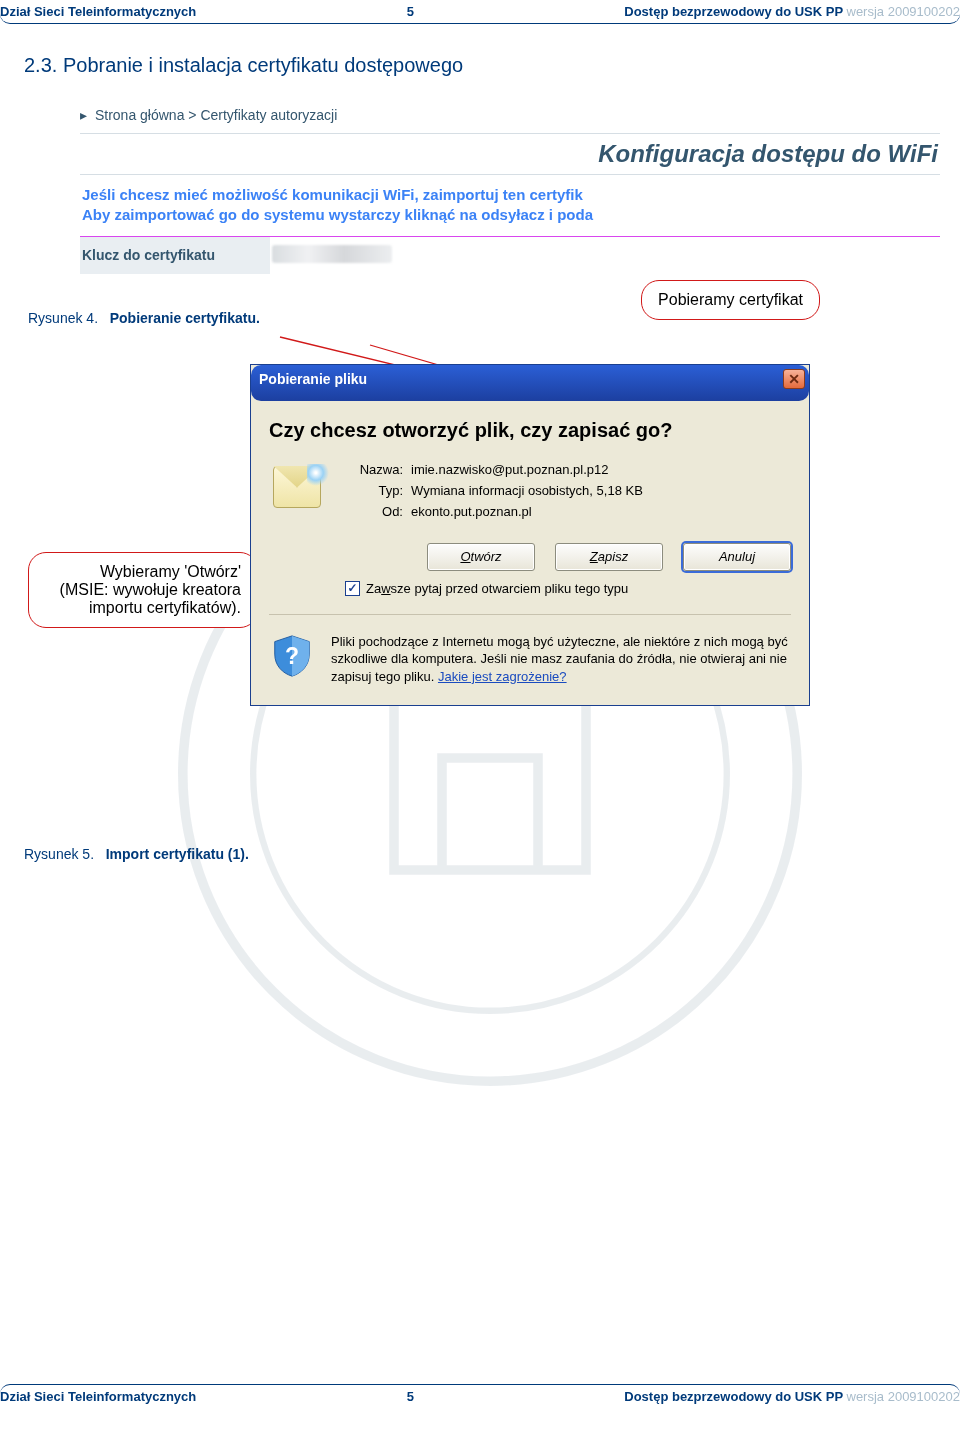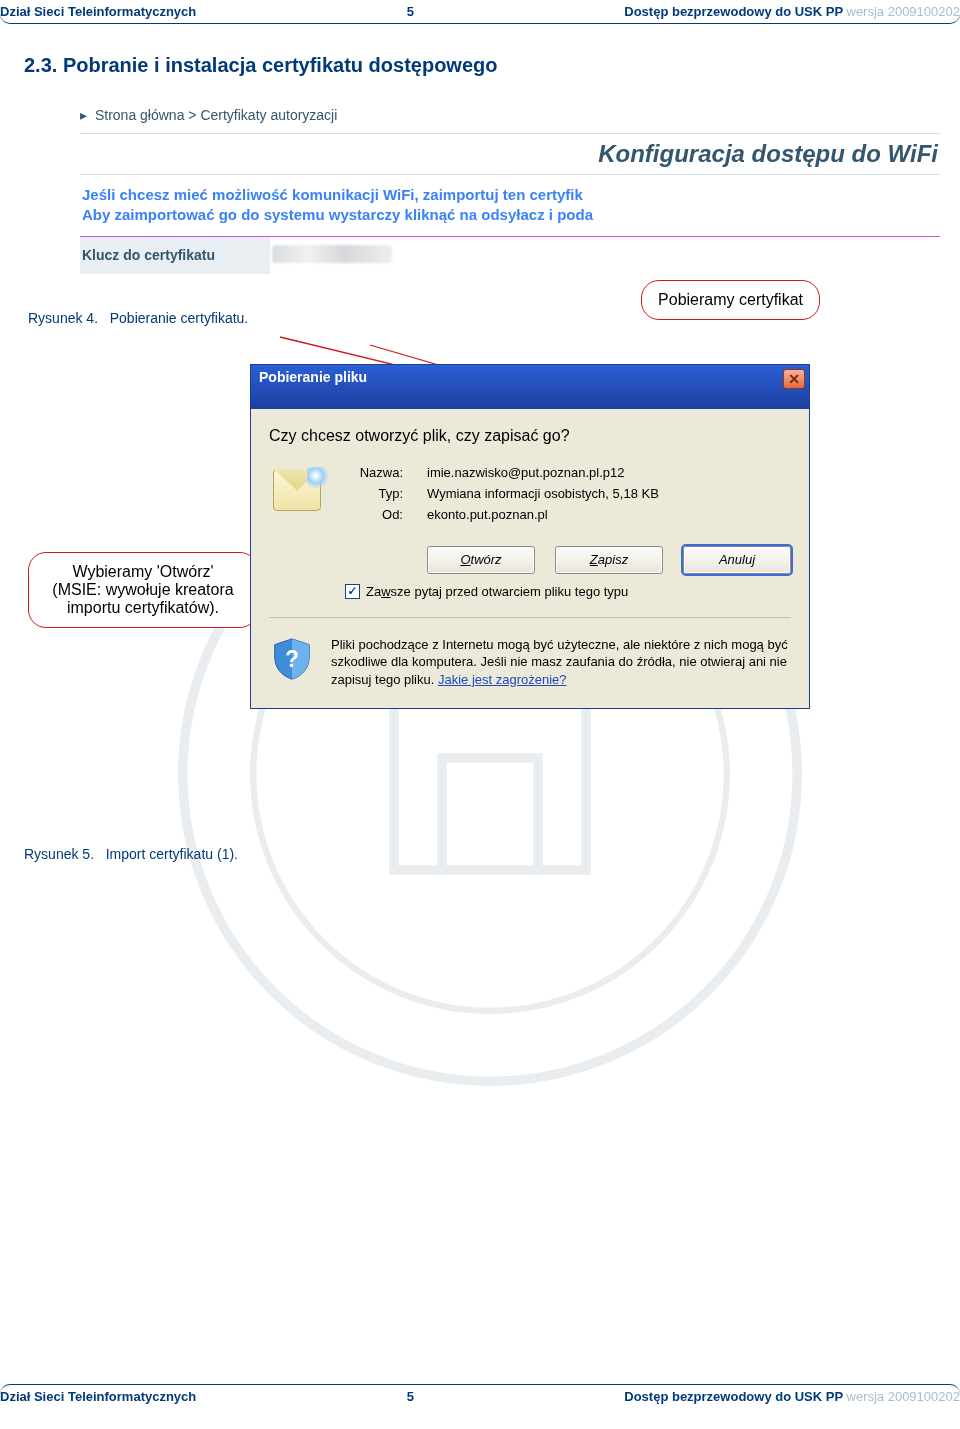--- a/index.html
+++ b/index.html
@@ -29,30 +29,30 @@
 
   .page {
     min-height: 1360px;
     position: relative;
     padding: 10px 20px 0 20px;
   }
 
   h2.section {
     color: #003a7a;
     font-size: 20px;
-    font-weight: bold;
+    font-weight: normal;
     margin: 20px 0 30px 4px;
   }
 
   .caption {
     color: #003a7a;
     font-size: 14px;
     margin: 12px 0 40px 4px;
   }
-  .caption .strong { font-weight: normal; }
+  .caption .strong { font-weight: bold; }
 
   
   .shot1 {
     margin-left: 60px;
     width: 860px;
     font-family: Verdana, Arial, sans-serif;
     font-size: 14px;
     color: #34566e;
     position: relative;
   }
@@ -90,73 +90,74 @@
   
   .callout {
     position: absolute;
     border: 1.5px solid #d11919;
     border-radius: 18px;
     background: #fff;
     padding: 10px 16px;
     font-family: Verdana, Arial, sans-serif;
     font-size: 16px;
     color: #000;
-    text-align: center;
+    text-align: right;
     white-space: nowrap;
   }
   .callout.big { white-space: normal; width: 230px; }
   .leader {
     position: absolute;
     stroke: #d11919; stroke-width: 1.3; fill: none;
   }
 
   
   .dlg-wrap { position: relative; margin-left: 230px; width: 620px; }
   .dlg {
     width: 560px;
     border: 1px solid #1a3f8f;
     font-family: Tahoma, Arial, sans-serif;
     font-size: 13px;
     background: #ece9d8;
     position: relative;
   }
   .dlg .titlebar {
-    display: flex; justify-content: space-between; align-items: flex-start;
+    display: flex; justify-content: space-between; align-items: center;
     background: linear-gradient(#2b5fd6,#1c3fa0);
     color: #fff; font-weight: bold; font-size: 14px;
-    padding: 4px 4px 20px 8px;
+    padding: 4px 4px 12px 8px;
+    border-radius: 10px;
   }
   .dlg .closebtn {
     width: 22px; height: 20px;
     background: linear-gradient(#f7b299,#e46a3c);
     border: 1px solid #8a3b1d; border-radius: 3px;
     display: flex; align-items: center; justify-content: center;
     color: #6d2a11; font-weight: bold; font-size: 14px; line-height: 1;
   }
   .dlg .body { padding: 18px 18px 20px 18px; }
-  .dlg .q { font-size: 16px; font-weight: normal; margin-bottom: 20px; }
+  .dlg .q { font-size: 20px; font-weight: bold; margin-bottom: 20px; }
   .dlg .row1 { display: flex; gap: 18px; }
   .fileicon { width: 56px; height: 56px; position: relative; flex: none; }
   .fileicon .env {
     position:absolute; inset:4px 4px 10px 4px;
     background: linear-gradient(#fdf7d8,#efe4a6);
     border: 1px solid #b6a75e; border-radius: 4px;
   }
   .fileicon .flap {
     position:absolute; top:4px; left:4px; right:4px; height:22px;
     background: linear-gradient(#f0e6b0,#e3d589);
     clip-path: polygon(0 0,100% 0,50% 100%);
     border-bottom: 1px solid #b6a75e;
   }
   .fileicon .shine{
     position:absolute; top:2px; right:-4px; width:22px;height:22px;
     background: radial-gradient(circle at 40% 40%, #fff 5%, #9bd2f5 40%, rgba(255,255,255,0) 70%);
   }
   .meta { flex: 1; }
-  .meta .line { display:flex; gap:24px; margin-bottom:6px; }
+  .meta .line { display:flex; gap:8px; margin-bottom:6px; }
   .meta .k { width: 60px; text-align:right; }
   .dlg .btns { display:flex; gap:20px; justify-content: flex-end; margin: 18px 0 10px 0; font-style: italic; }
   .winbtn {
     min-width: 108px; height: 28px;
     background: linear-gradient(#fdfdfd,#e8e5d8);
     border: 1px solid #8c8c7e; border-radius: 3px;
     font-family: Tahoma, Arial, sans-serif; font-size: 13px;
     text-align:center; line-height:26px;
     box-shadow: inset 0 0 0 1px #fff;
   }

